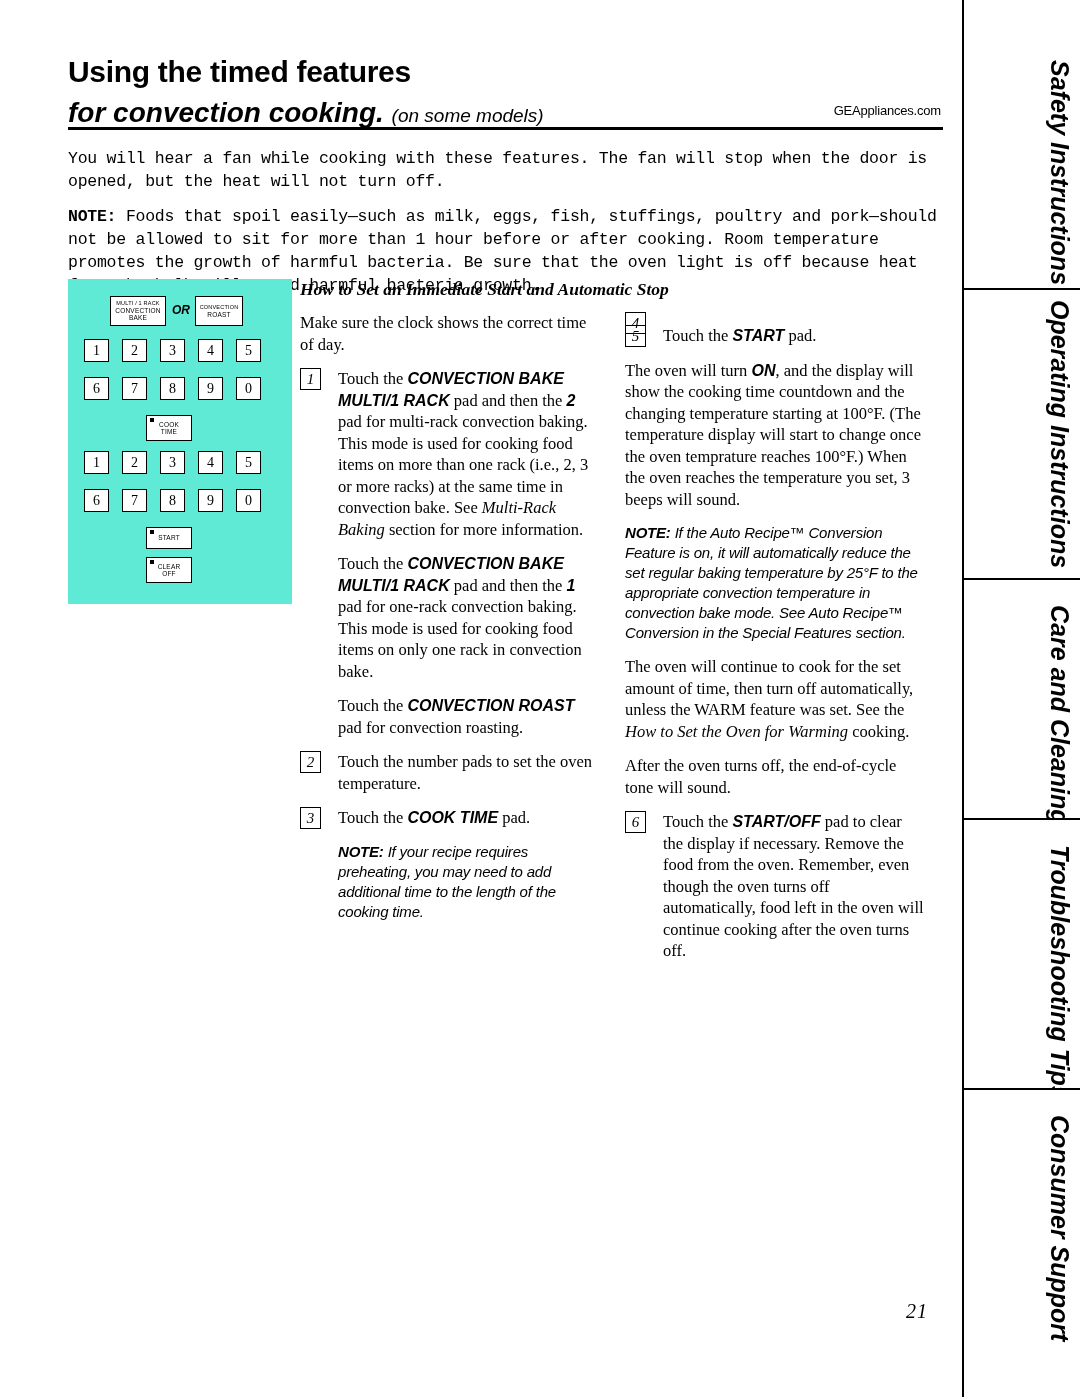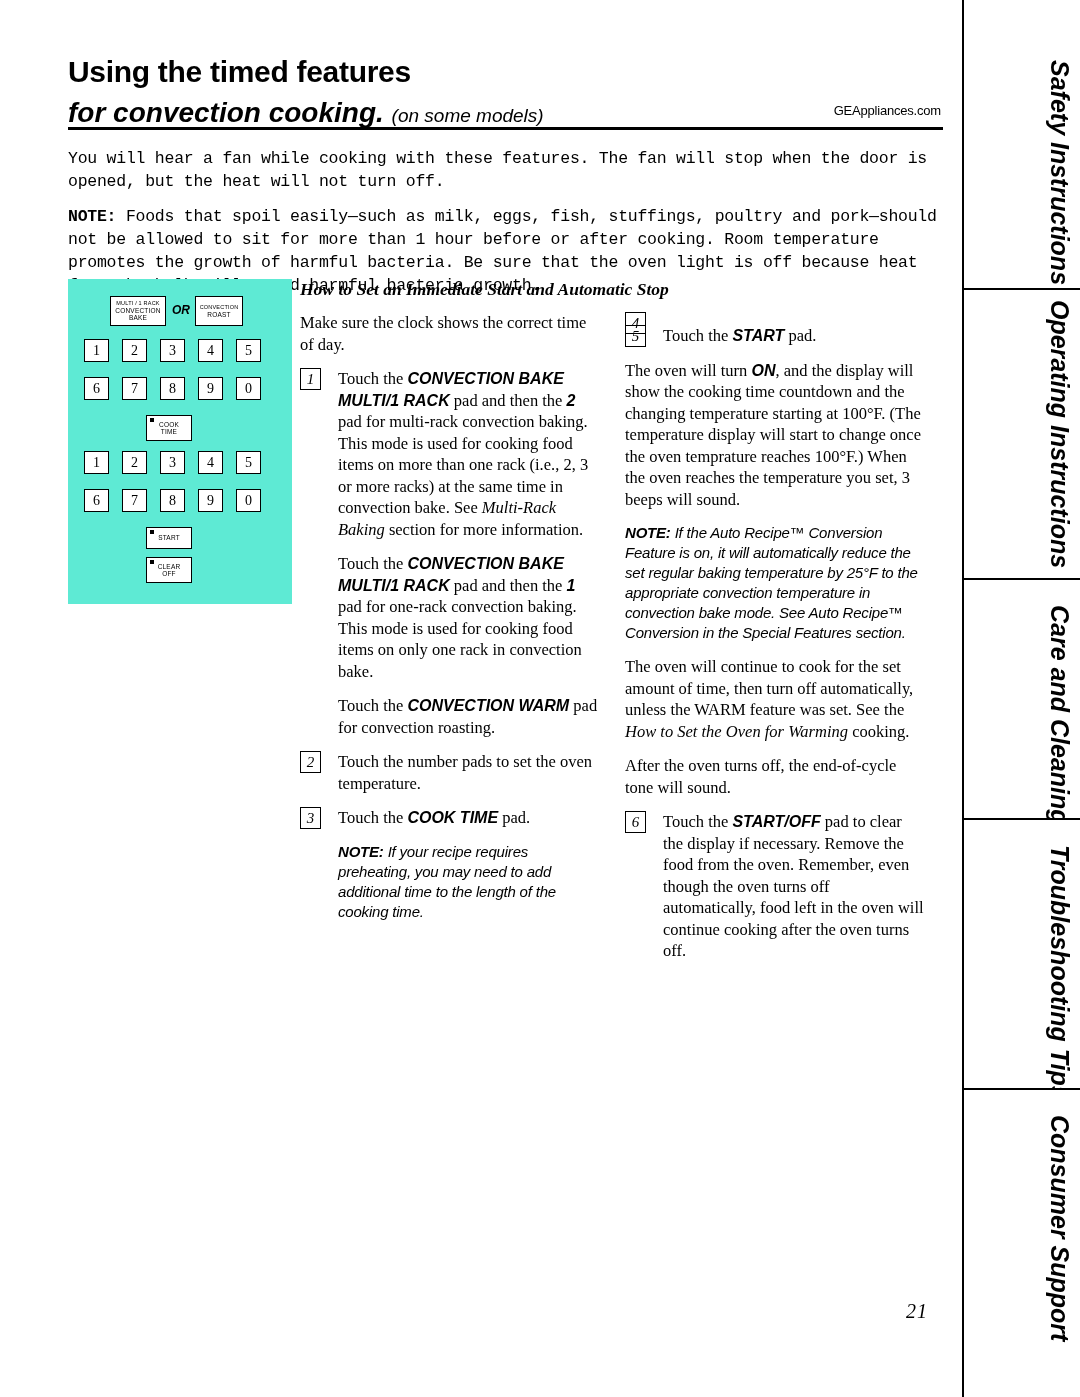--- a/index.html
+++ b/index.html
@@ -307,21 +307,21 @@
 <div class="col col-left">
   <p>Make sure the clock shows the correct time of day.</p>
 
   <div class="step">
     <div class="step-num">1</div>
     <span class="sans">Touch the </span><span class="bold-sans">CONVECTION BAKE MULTI/1 RACK</span><span> pad and then the </span><span class="bold-sans">2</span><span> pad for multi-rack convection baking. This mode is used for cooking food items on more than one rack (i.e., 2, 3 or more racks) at the same time in convection bake. See </span><span class="ital">Multi-Rack Baking</span><span> section for more information.</span>
   </div>
 
   <p style="padding-left:38px;"><span class="sans">Touch the </span><span class="bold-sans">CONVECTION BAKE MULTI/1 RACK</span><span> pad and then the </span><span class="bold-sans">1</span><span> pad for one-rack convection baking. This mode is used for cooking food items on only one rack in convection bake.</span></p>
 
-  <p style="padding-left:38px;"><span class="sans">Touch the </span><span class="bold-sans">CONVECTION WARM</span><span> pad for convection roasting.</span></p>
+  <p style="padding-left:38px;"><span class="sans">Touch the </span><span class="bold-sans">CONVECTION ROAST</span><span> pad for convection roasting.</span></p>
 
   <div class="step">
     <div class="step-num">2</div>
     <span class="sans">Touch the number pads to set the oven temperature.</span>
   </div>
 
   <div class="step">
     <div class="step-num">3</div>
     <span class="sans">Touch the </span><span class="bold-sans">COOK TIME</span><span> pad.</span>
   </div>

